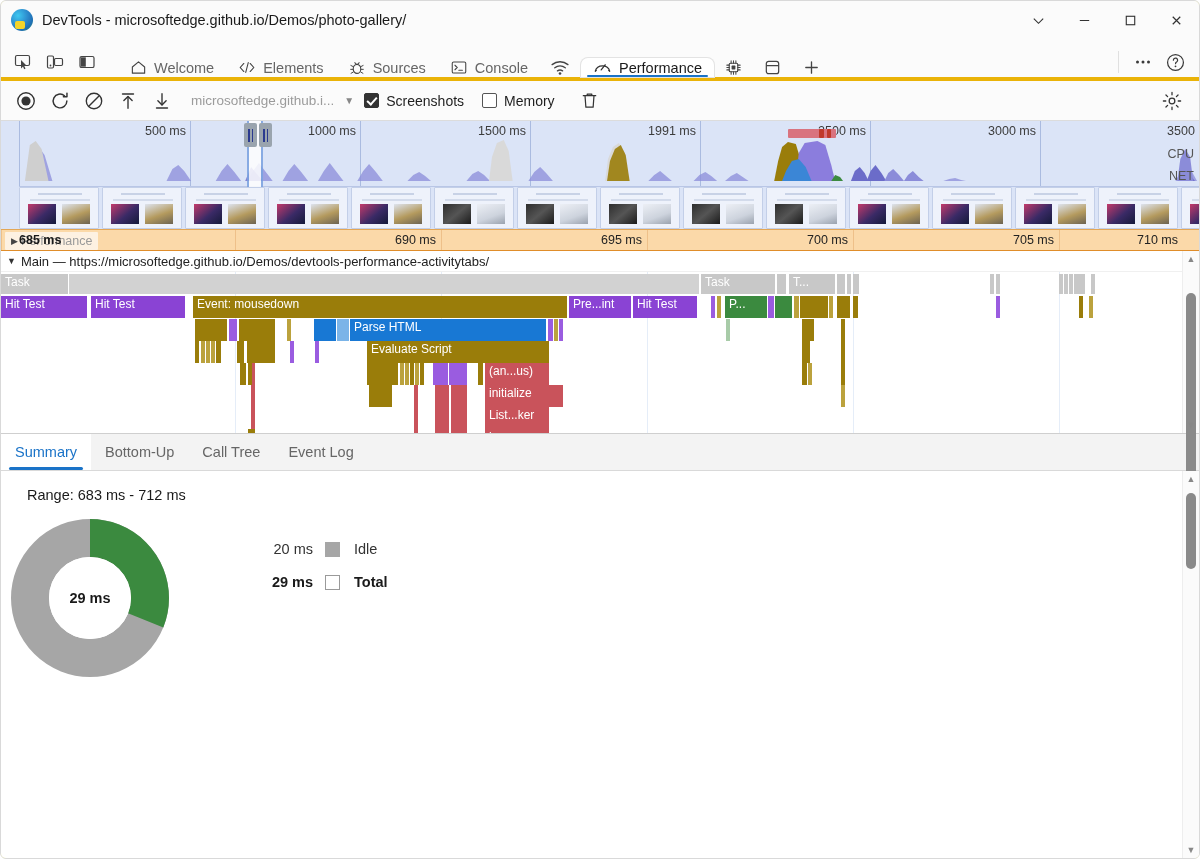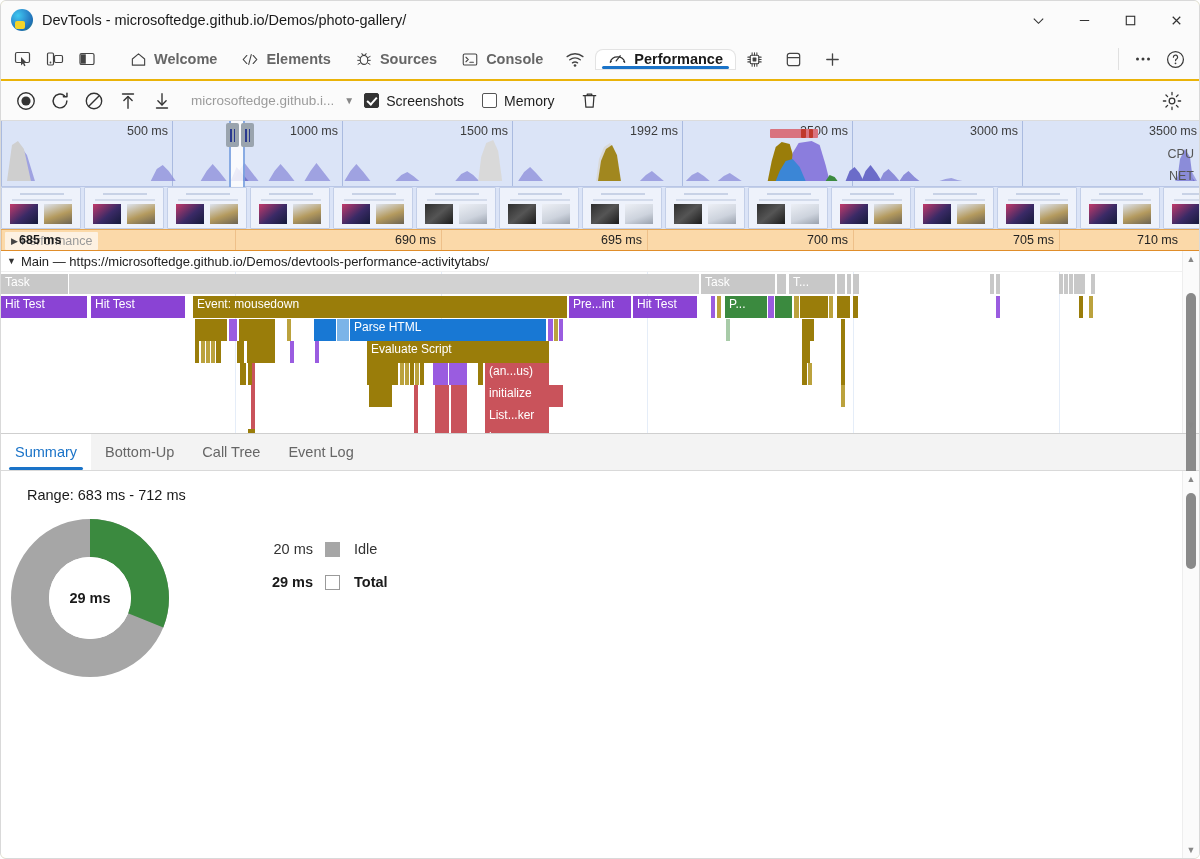--- a/index.html
+++ b/index.html
@@ -44,25 +44,24 @@
   .tb-winbtns { position: absolute; right: 0; top: 0; height: 38px; display: flex; }
   .wb {
     width: 46px; height: 38px; display: flex; align-items: center; justify-content: center;
     color: #333;
   }
   .wb svg { display: block; }
 
   
   .tabstrip {
     height: 42px; flex: 0 0 42px;
-    display: flex; align-items: center;
+    display: flex; align-items: flex-end;
     background: #fbfbfb;
-    border-bottom: 2px solid #eab308;
+    border-bottom: 4px solid #eab308;
     position: relative;
-    font-weight: bold;
   }
   .dockicons { display: flex; align-items: center; padding: 0 4px 0 6px; }
   .dock-btn {
     width: 32px; height: 30px; display: flex; align-items: center; justify-content: center;
     border-radius: 4px; color: #444;
   }
   .vsep { width: 1px; background: #e0e0e0; margin: 8px 6px 8px 4px; }
   .tabs { display: flex; align-items: stretch; }
   .tab {
     display: flex; align-items: center; gap: 7px;
@@ -103,21 +102,21 @@
     background: #fff; position: relative; flex: 0 0 15px;
   }
   .cbox.checked { background: #333; border-color: #333; }
   .cbox.checked::after {
     content: ""; position: absolute; left: 4px; top: 1px; width: 4px; height: 8px;
     border: solid #fff; border-width: 0 2px 2px 0; transform: rotate(42deg);
   }
   .pt-right { margin-left: auto; padding-right: 10px; display: flex; align-items: center; }
 
   
-  .overview { flex: 0 0 108px; position: relative; background: #dbe4f7; overflow: hidden; }
+  .overview { flex: 0 0 108px; position: relative; background: #dbe4f7; overflow: hidden; padding-left: 18px; }
   .ov-ruler { height: 66px; position: relative; border-bottom: 1px solid #b9c6e6; }
   .ov-tick {
     position: absolute; top: 0; bottom: 0; border-left: 1px solid #aabbe0;
   }
   .ov-tick span {
     position: absolute; right: 4px; top: 3px; font-size: 12.5px; color: #3c3c3c; white-space: nowrap;
   }
   .ov-cpu-label, .ov-net-label {
     position: absolute; right: 5px; font-size: 12.5px; color: #555; z-index: 4;
   }
@@ -470,21 +469,21 @@
       <div class="ov-tick" style="left:0px;width:171px">
           <span>500 ms</span>
         </div>
       <div class="ov-tick" style="left:171px;width:170px">
           <span>1000 ms</span>
         </div>
       <div class="ov-tick" style="left:341px;width:170px">
           <span>1500 ms</span>
         </div>
       <div class="ov-tick" style="left:511px;width:170px">
-          <span>1992 ms</span>
+          <span>1991 ms</span>
         </div>
       <div class="ov-tick" style="left:681px;width:170px">
           <span>2500 ms</span>
         </div>
       <div class="ov-tick" style="left:851px;width:170px">
           <span>3000 ms</span>
         </div>
       <div class="ov-tick" style="left:1021px;width:179px">
           <span>3500 ms</span>
         </div>

